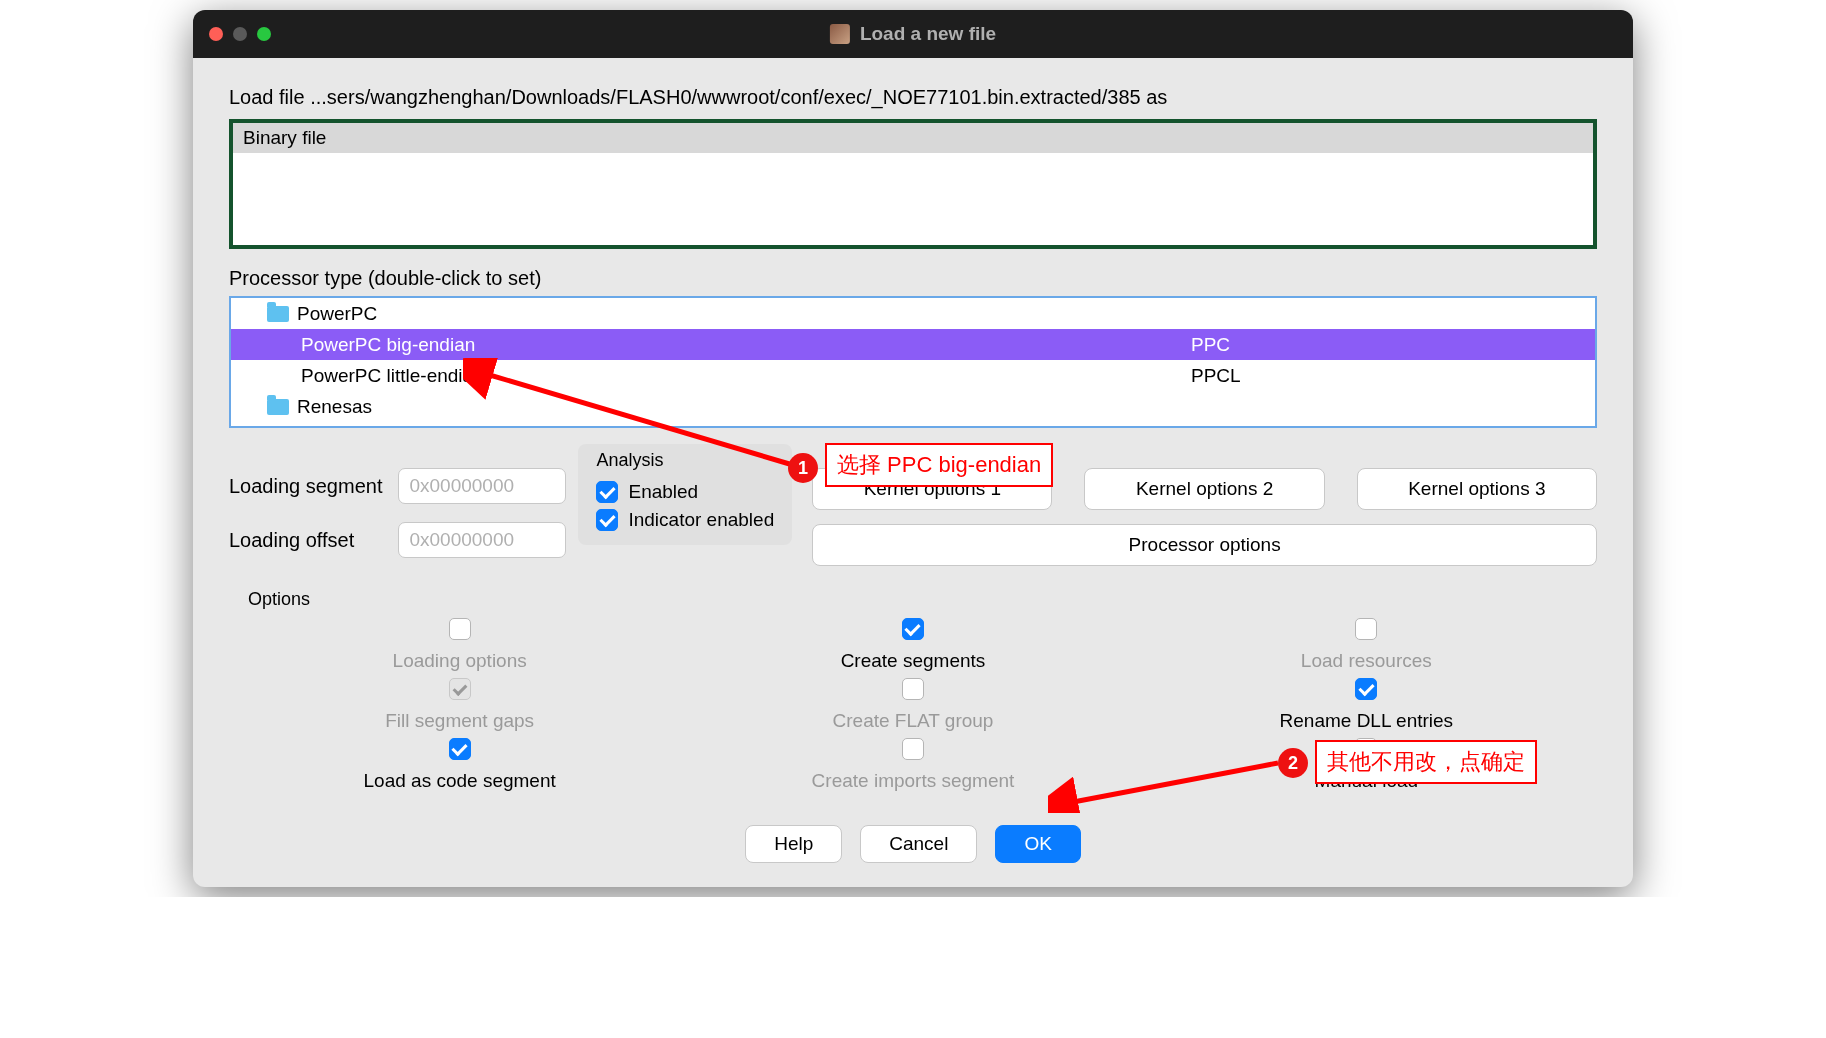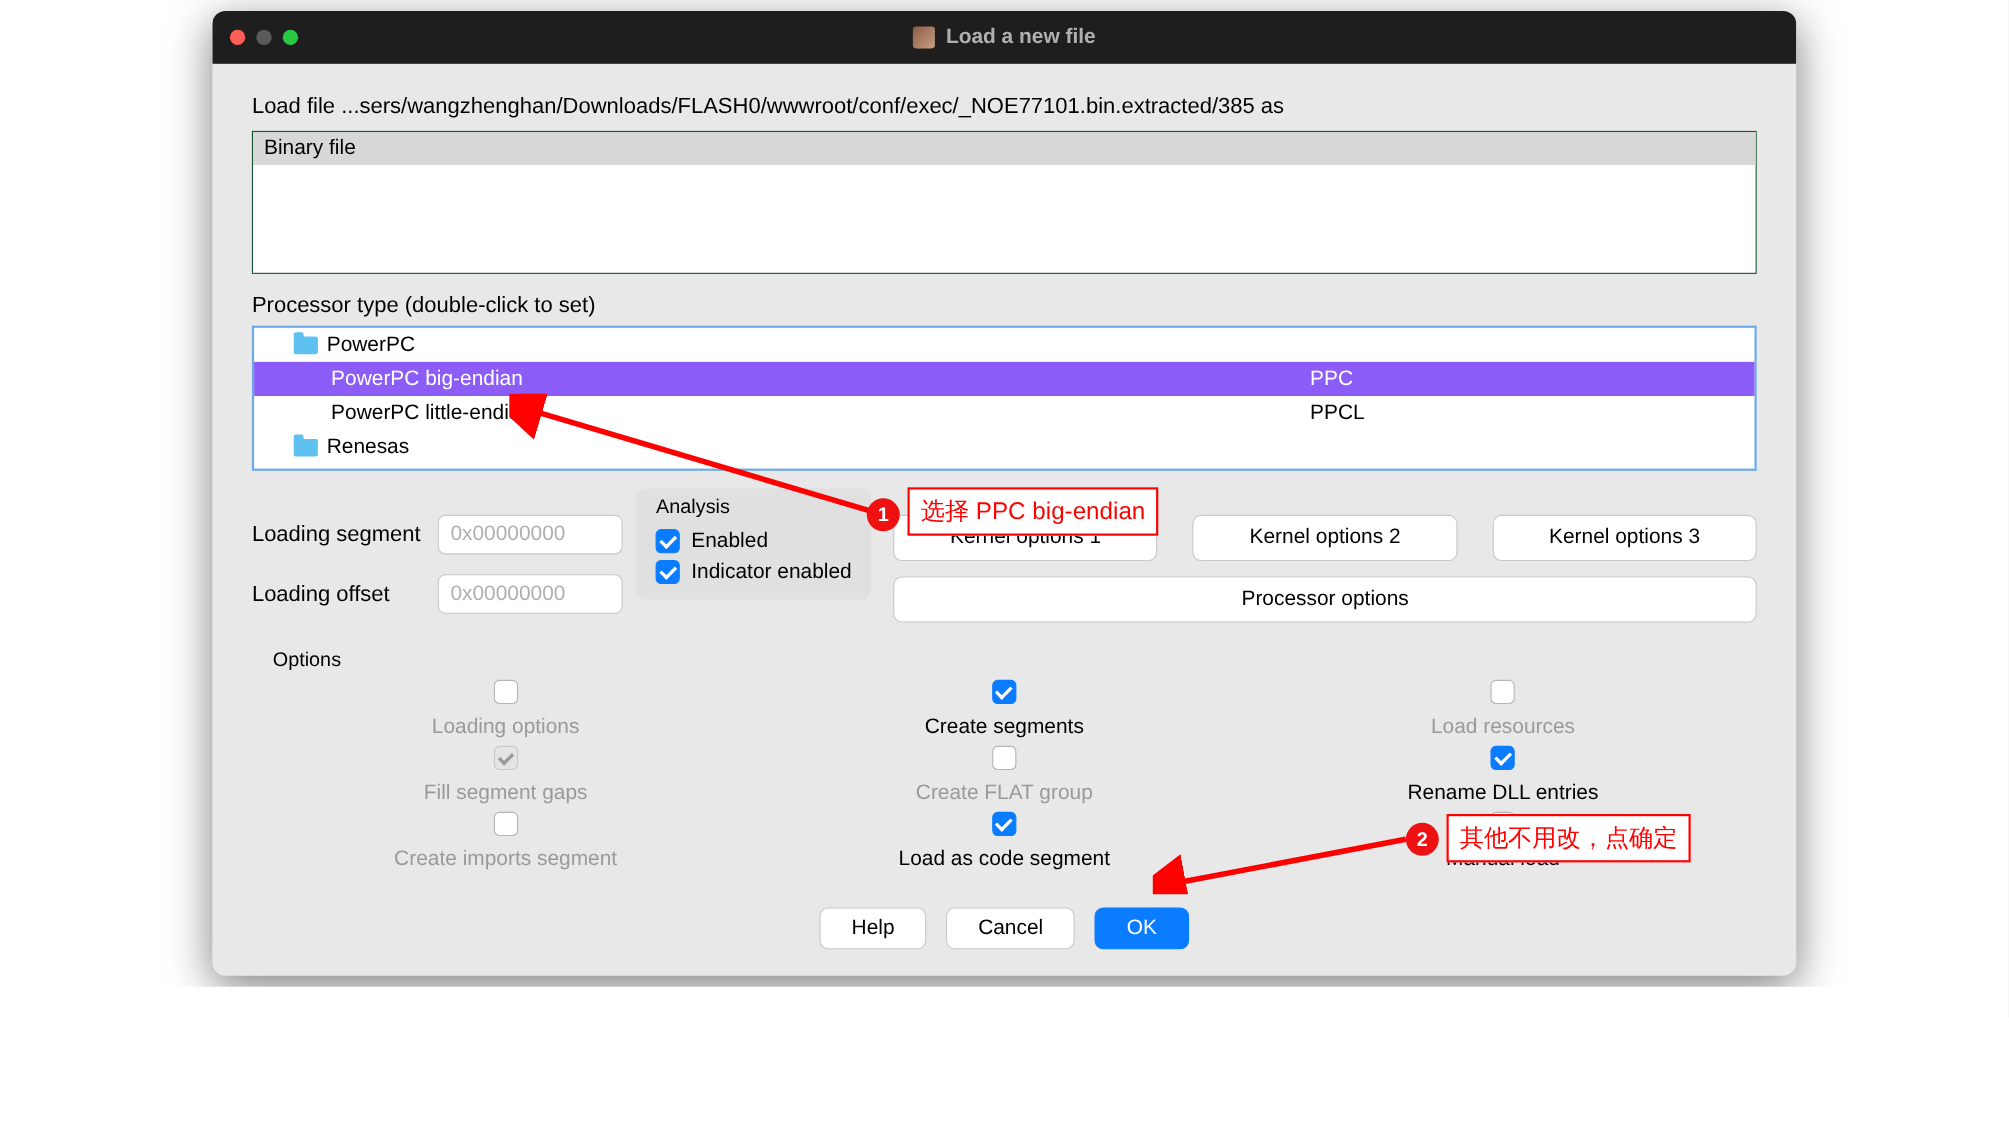--- a/index.html
+++ b/index.html
@@ -8,21 +8,21 @@
 .titlebar { background: #1e1e1e; height: 48px; display: flex; align-items: center; padding: 0 16px; position: relative; }
 .traffic { display: flex; gap: 10px; }
 .traffic .dot { width: 14px; height: 14px; border-radius: 50%; }
 .traffic .red { background: #ff5f57; }
 .traffic .yellow { background: #5a5a5a; }
 .traffic .green { background: #28c840; }
 .titlecenter { position: absolute; left: 50%; transform: translateX(-50%); display: flex; align-items: center; gap: 10px; color: #b0b0b0; font-weight: 600; font-size: 19px; }
 .titleicon { width: 20px; height: 20px; background: linear-gradient(135deg,#8a5a44,#c9a184); border-radius: 3px; }
 .body { padding: 28px 36px 24px 36px; position: relative; }
 .loadpath { font-size: 20px; font-weight: 500; color: #000; margin-bottom: 10px; }
-.filebox { background: #fff; border: 1px solid #14532d; height: 130px; }
+.filebox { background: #fff; border: 4px solid #14532d; height: 130px; }
 .filebox-header { background: #d8d8d8; padding: 4px 10px; font-size: 19px; font-weight: 500; }
 .procheader { margin-top: 18px; font-size: 20px; font-weight: 500; }
 .proclist { margin-top: 6px; background: #fff; border: 2px solid #6aa8e8; height: 132px; }
 .procrow { display: flex; align-items: center; height: 31px; font-size: 19px; font-weight: 500; }
 .procrow.folder { padding-left: 36px; }
 .procrow.child { padding-left: 70px; }
 .procrow.selected { background: #8b5cf6; color: #fff; }
 .procrow .col1 { flex: 0 0 890px; display: flex; align-items: center; gap: 8px; }
 .procrow .col2 { flex: 1; }
 .foldericon { width: 22px; height: 16px; background: #5ec1f0; border-radius: 2px; position: relative; }
@@ -161,27 +161,27 @@
           <span>Fill segment gaps</span>
         </div>
         <div class="optrow disabled">
           <span class="cb"></span>
           <span>Create FLAT group</span>
         </div>
         <div class="optrow">
           <span class="cb checked"></span>
           <span>Rename DLL entries</span>
         </div>
+        <div class="optrow">
+          <span class="cb checked"></span>
+          <span>Load as code segment</span>
+        </div>
         <div class="optrow disabled">
           <span class="cb"></span>
           <span>Create imports segment</span>
-        </div>
-        <div class="optrow">
-          <span class="cb checked"></span>
-          <span>Load as code segment</span>
         </div>
         <div class="optrow">
           <span class="cb"></span>
           <span>Manual load</span>
         </div>
       </div>
     </div>
 
     <div class="bottombtns">
       <div class="btn">Help</div>

